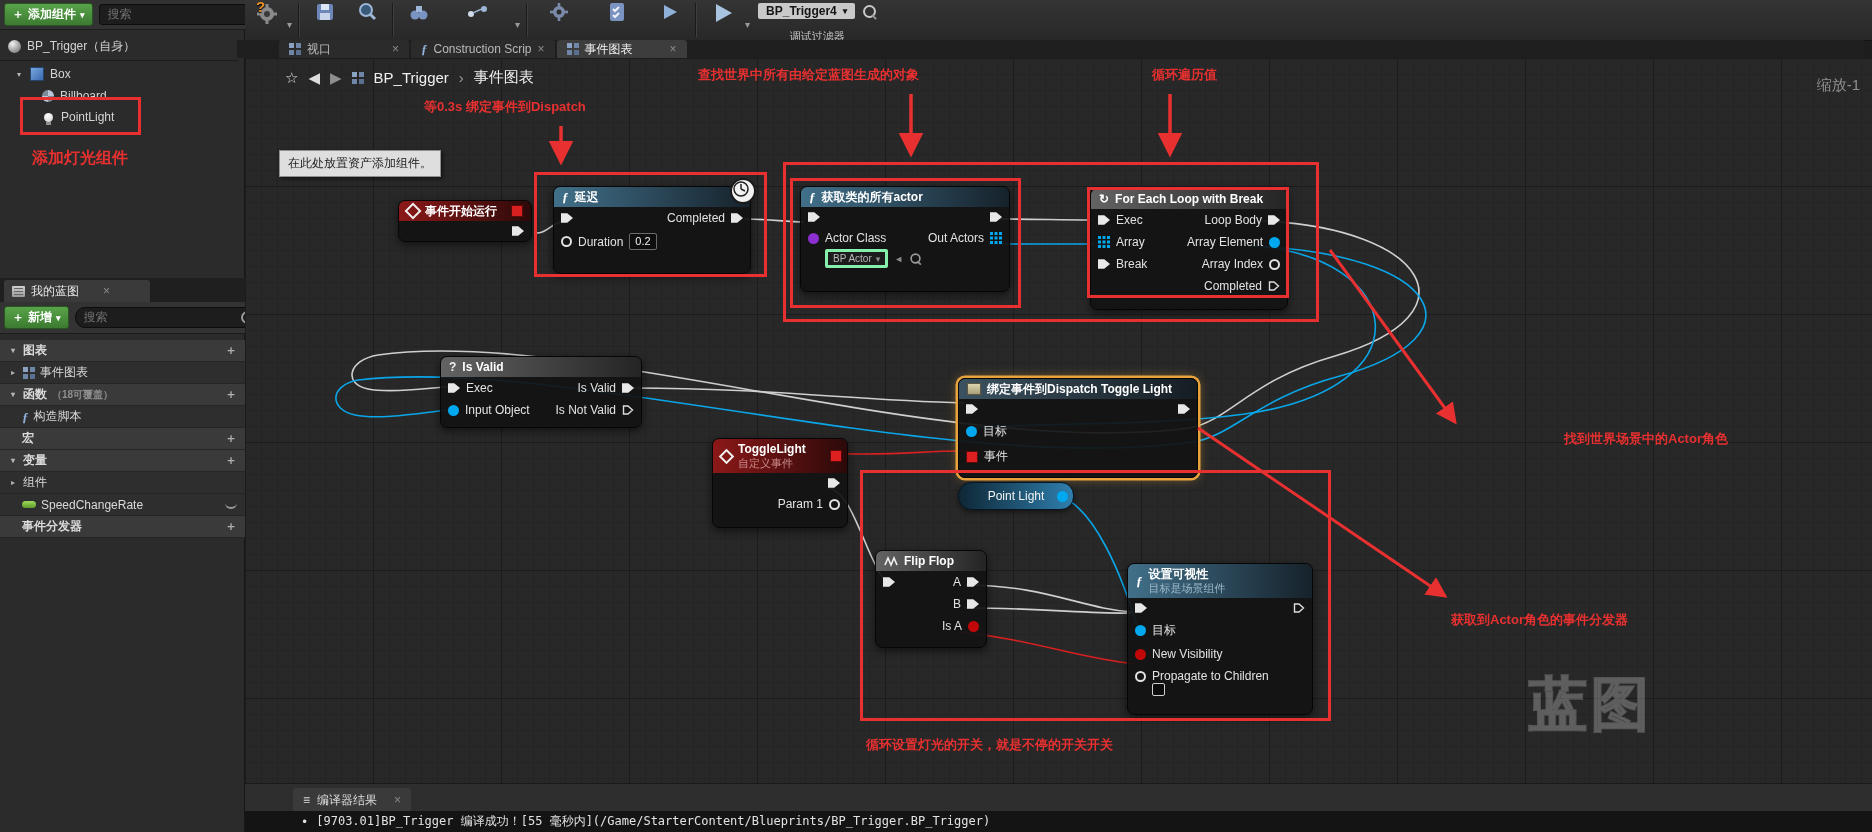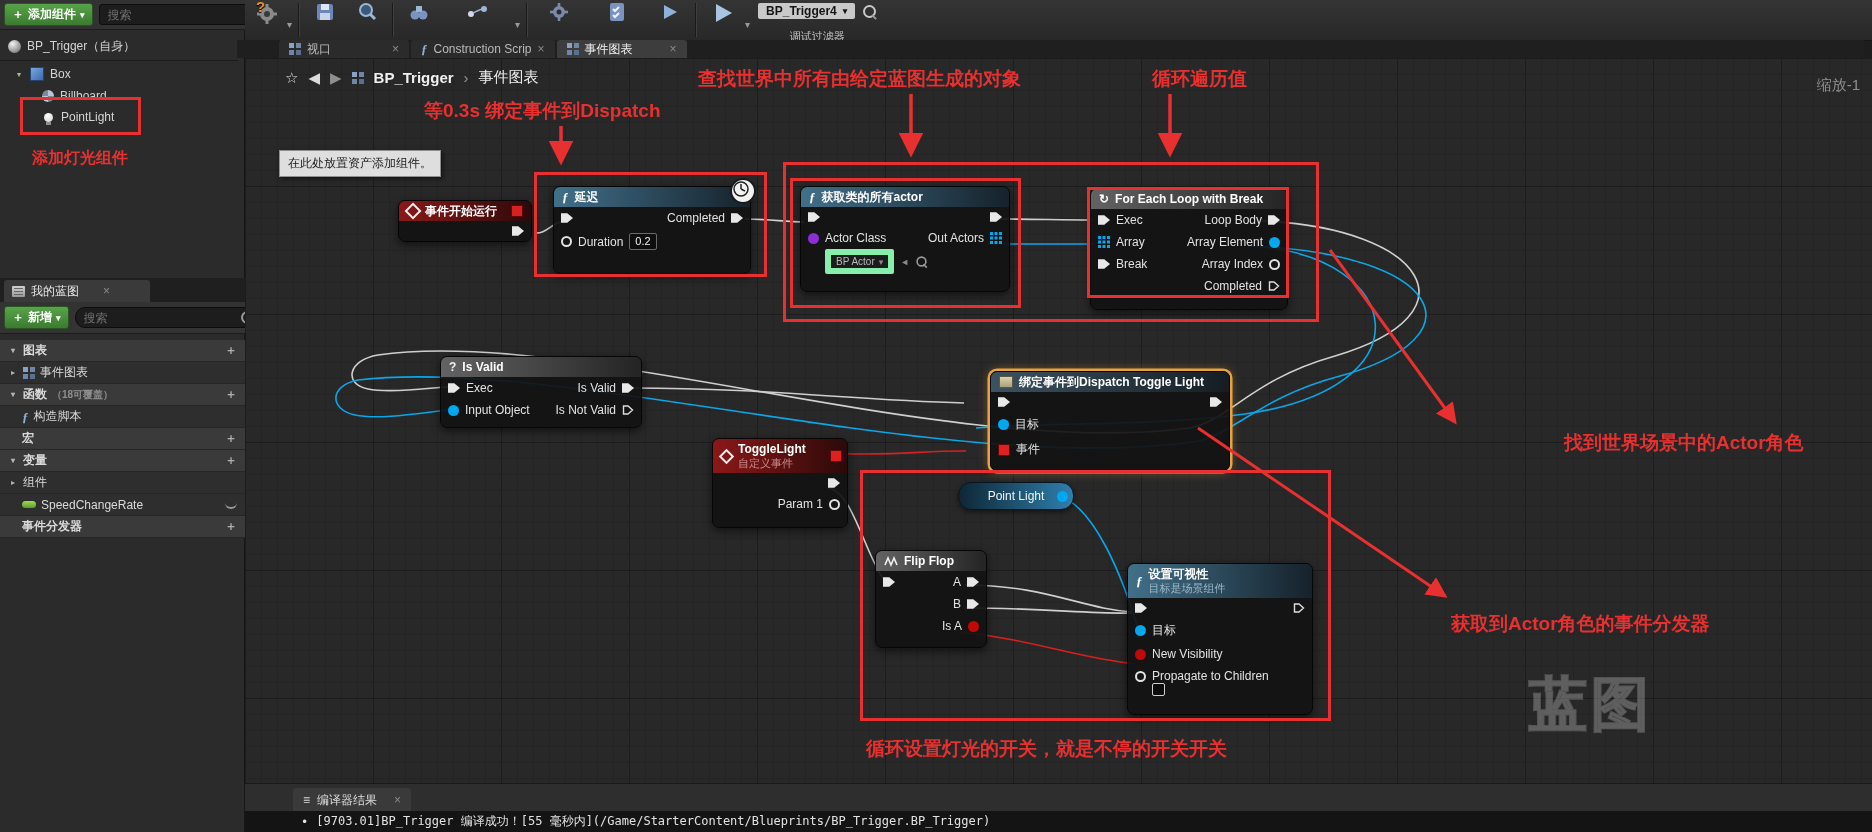--- a/index.html
+++ b/index.html
@@ -25,21 +25,21 @@
   .gridico i:nth-child(1){left:0;top:0;background:#8aa3c4;}
   .gridico i:nth-child(2){right:0;top:0;}
   .gridico i:nth-child(3){left:0;bottom:0;}
   .gridico i:nth-child(4){right:0;bottom:0;background:#5a7090;}
   
   #leftpanel{position:absolute;left:0;top:0;width:245px;height:832px;background:#2b2b2b;border-right:1px solid #161616;box-sizing:border-box;}
   .lp-toolbar{position:absolute;left:0;top:0;width:245px;height:30px;background:#323232;border-bottom:1px solid #1c1c1c;display:flex;align-items:center;padding:0 4px;box-sizing:border-box;gap:6px;}
   .greenbtn{background:linear-gradient(#58a449,#3c7a31);border:1px solid #2a5522;border-radius:3px;color:#fff;font-size:12px;font-weight:bold;padding:2px 7px;display:flex;align-items:center;gap:4px;cursor:pointer;white-space:nowrap;}
   .greenbtn .gcaret{font-size:9px;}
   .searchbox{flex:1;display:flex;align-items:center;background:#1d1d1d;border:1px solid #0d0d0d;border-radius:3px;height:19px;padding:0 6px;}
-  .searchbox input{flex:1;background:transparent;border:none;outline:none;color:#0ea5e9;font-size:12px;font-family:Liberation Sans, sans-serif;min-width:0;}
+  .searchbox input{flex:1;background:transparent;border:none;outline:none;color:#0ea5e9;font-size:12px;font-family:Liberation Serif, serif;min-width:0;}
   .searchbox input::placeholder{color:#6f6f6f;}
   .icon-search{width:9px;height:9px;border:2px solid #9a9a9a;border-radius:50%;position:relative;flex:none;}
   .icon-search::after{content:"";position:absolute;width:2px;height:6px;background:#9a9a9a;left:8px;top:7px;transform:rotate(-45deg);}
   .comp-row{display:flex;align-items:center;gap:6px;font-size:12px;color:#d4d4d4;height:20px;padding-left:8px;}
   .sphere{width:13px;height:13px;border-radius:50%;background:radial-gradient(circle at 35% 30%,#f2f2f2,#8a8a8a 70%);flex:none;}
   .cube{width:12px;height:12px;background:linear-gradient(135deg,#7aa7e0,#3a6ab0);flex:none;border:1px solid #24456e;}
   .bboard{width:12px;height:12px;border-radius:50%;background:repeating-conic-gradient(#b8c6d8 0 25%,#7d8a99 0 50%);flex:none;}
   .bulb{width:9px;height:9px;border-radius:50%;background:radial-gradient(circle at 40% 30%,#fff,#cfcfcf);position:relative;flex:none;margin:0 2px;}
   .bulb::after{content:"";position:absolute;left:2px;top:9px;width:5px;height:3px;background:#8f8f8f;}
   .expander{font-size:8px;color:#b5b5b5;width:10px;text-align:center;flex:none;}
@@ -61,21 +61,21 @@
   .mbp-row .hint{color:#8f8f8f;font-weight:bold;font-size:10px;}
   .pill-green{width:14px;height:7px;border-radius:4px;background:linear-gradient(#9fdc5a,#5d9a2a);flex:none;}
   .icon-eye-closed{width:12px;height:6px;border-bottom:2px solid #9a9a9a;border-radius:0 0 7px 7px;margin-left:auto;flex:none;}
   .fnico{color:#8fb0d8;font-style:italic;font-family:"Liberation Serif",serif;font-weight:bold;font-size:13px;}
   
   #graph{position:absolute;left:245px;top:58px;width:1627px;height:725px;overflow:hidden;background-color:#282828;
     background-image:linear-gradient(to right,#1c1c1c 1px,transparent 1px),linear-gradient(to bottom,#1c1c1c 1px,transparent 1px),linear-gradient(to right,#242424 1px,transparent 1px),linear-gradient(to bottom,#242424 1px,transparent 1px);
     background-size:128px 128px,128px 128px,16px 16px,16px 16px;}
   .crumbbar{position:absolute;left:40px;top:10px;display:flex;align-items:center;gap:10px;color:#e6e6e6;}
   .crumbbar .nav{font-size:15px;color:#dcdcdc;cursor:pointer;}
-  .crumb-title{font-size:15px;font-weight:bold;color:#f0f0f0;}
+  .crumb-title{font-size:15px;font-weight:normal;color:#f0f0f0;}
   .crumb-sep{color:#9a9a9a;font-size:15px;}
   .zoomlabel{position:absolute;right:12px;top:18px;font-size:15px;color:#8f8f8f;}
   .watermark{position:absolute;left:1284px;top:608px;font-size:58px;font-weight:bold;color:rgba(200,200,200,0.10);-webkit-text-stroke:2px rgba(200,200,200,0.28);letter-spacing:4px;}
   .tooltip{position:absolute;left:34px;top:92px;background:#dedede;border:1px solid #8f8f8f;color:#1c1c1c;font-size:12px;padding:4px 8px;box-shadow:2px 2px 4px rgba(0,0,0,.5);white-space:nowrap;}
   
   .node{position:absolute;background:rgba(19,19,19,0.93);border:1px solid #060606;border-radius:7px;box-shadow:0 3px 8px rgba(0,0,0,.55);}
   .nhead{border-radius:6px 6px 0 0;padding:3px 8px;font-size:12px;font-weight:bold;color:#fff;display:flex;align-items:center;gap:6px;line-height:14px;}
   .nhead .sub{font-weight:normal;font-size:11px;}
   .nhead.red{background:linear-gradient(90deg,#8c1818,#2c0909);}
   .nhead.red .sub{color:#c98a8a;}
@@ -90,34 +90,34 @@
   .pdot{width:11px;height:11px;border-radius:50%;flex:none;}
   .pdot.hollow{width:7px;height:7px;background:transparent!important;border:2px solid;}
   .blue{background:#00a8f0;border-color:#00a8f0;}
   .green{background:#8fd64c;border-color:#8fd64c;}
   .teal{background:#35d08a;border-color:#35d08a;}
   .redp{background:#c00808;border-color:#c00808;}
   .purple{background:#8c2fd0;border-color:#8c2fd0;}
   .magenta{background:#d23dd2;border-color:#d23dd2;}
   .psq{width:10px;height:10px;background:#e02020;border:1px solid #5a0a0a;flex:none;}
   .valbox{background:#0e0e0e;border:1px solid #6a6a6a;border-radius:2px;color:#f0f0f0;font-size:11px;padding:0 5px;line-height:15px;}
-  .mini-dd{background:#1c1c1c;border:6px solid #86efac;border-radius:2px;color:#b9b9b9;font-size:10px;padding:1px 5px;display:flex;align-items:center;gap:4px;cursor:pointer;}
+  .mini-dd{background:#1c1c1c;border:3px solid #86efac;border-radius:2px;color:#b9b9b9;font-size:10px;padding:1px 5px;display:flex;align-items:center;gap:4px;cursor:pointer;}
   .mini-ic{color:#8a8a8a;font-size:9px;}
   .clockbadge{position:absolute;right:-6px;top:-9px;width:22px;height:22px;border-radius:50%;background:#f2f2f2;border:2px solid #1a1a1a;}
   .red-badge{margin-left:auto;width:10px;height:10px;background:#d82020;border:1px solid #5a0a0a;}
   .diamond{width:8px;height:8px;border:2px solid #f0f0f0;transform:rotate(45deg);flex:none;}
   .qico{font-weight:bold;color:#f0f0f0;}
   .boxico{width:12px;height:10px;background:linear-gradient(#ddd3ac,#a99f78);border:1px solid #5f5840;flex:none;}
   .pill{position:absolute;border-radius:13px;background:linear-gradient(90deg,#0e2735,#2f7fae);border:1px solid #081520;display:flex;align-items:center;justify-content:center;color:#f2f2f2;font-size:12px;box-shadow:0 2px 5px rgba(0,0,0,.5);}
   .pill .pdot{position:absolute;right:5px;}
   .checkbox{width:11px;height:11px;background:#0c0c0c;border:1.5px solid #cfcfcf;border-radius:2px;margin-left:24px;margin-bottom:5px;cursor:pointer;}
   .node.selected{box-shadow:0 0 0 2.5px #e8a33d,0 0 12px rgba(232,163,61,.55);}
   
   .ann-box{position:absolute;border:3px solid #e83030;pointer-events:none;}
-  .ann-text{position:absolute;color:#e83030;font-weight:bold;font-size:19px;white-space:nowrap;pointer-events:none;}
+  .ann-text{position:absolute;color:#e83030;font-weight:bold;font-size:13px;white-space:nowrap;pointer-events:none;}
   
   #compilerbar{position:absolute;left:245px;top:783px;width:1627px;height:28px;background:#2e2e2e;border-top:1px solid #191919;}
   .comp-tab{position:absolute;left:48px;top:4px;height:24px;background:#3a3a3a;border-radius:3px 3px 0 0;display:flex;align-items:center;gap:7px;padding:0 10px;font-size:12px;color:#dcdcdc;cursor:pointer;}
   #logline{position:absolute;left:245px;top:811px;width:1627px;height:21px;background:#141414;display:flex;align-items:center;gap:8px;padding-left:56px;box-sizing:border-box;font-family:"DejaVu Sans Mono",monospace;font-size:12px;color:#e2e2e2;white-space:nowrap;}
   svg.layer{position:absolute;left:0;top:0;pointer-events:none;}
 </style>
 </head>
 <body>
 
 <div id="app">
@@ -567,21 +567,21 @@
           </span>
         <span class="rgt">
             <span>Is Not Valid</span>
           <svg width="12" height="12">
               <path d="M1.5,2 L6,2 L10.5,6 L6,10 L1.5,10 Z" fill="none" stroke="#ddd" stroke-width="1.4"></path>
             </svg>
         </span>
       </div>
     </div>
 
-    <div class="node selected" style="left:713px;top:313px;width:238px;height:98px;margin-left:32px;">
+    <div class="node selected" style="left:713px;top:320px;width:238px;height:98px;">
       <div class="nhead steel">
         <span class="boxico"></span>
         <span>绑定事件到Dispatch Toggle Light</span>
       </div>
       <div class="nrow">
         <span class="lft">
             <span class="pexec"></span>
           </span>
         <span class="rgt">
             <span class="pexec"></span>

